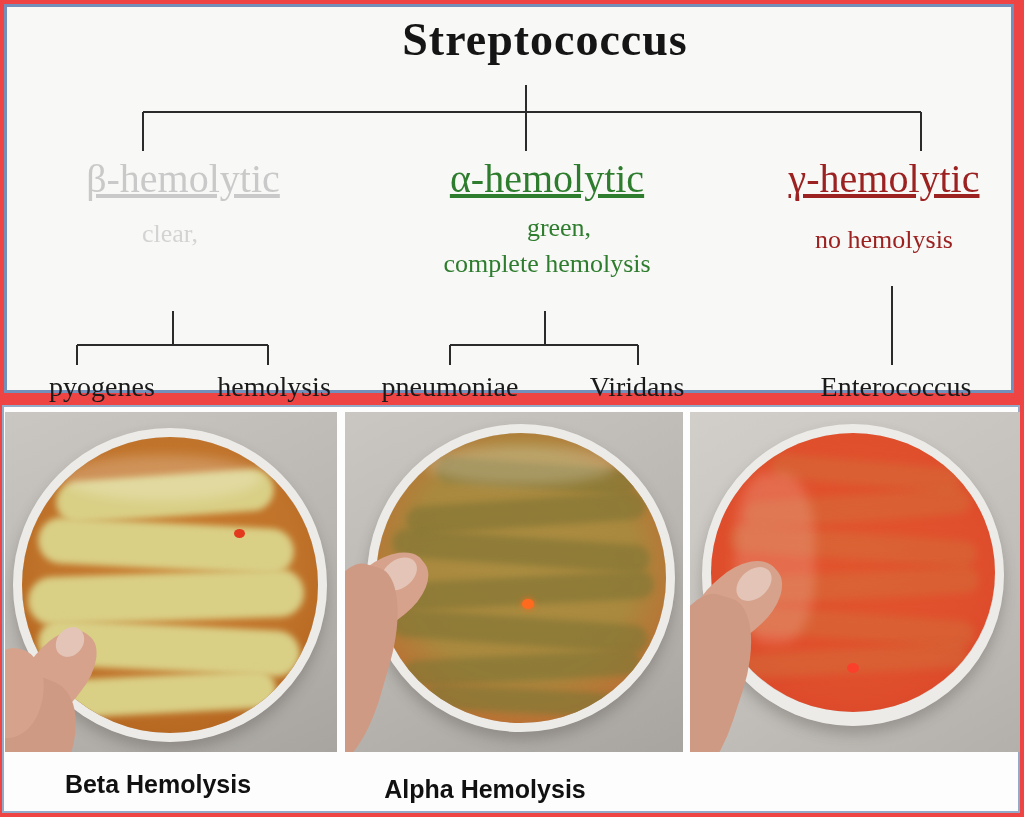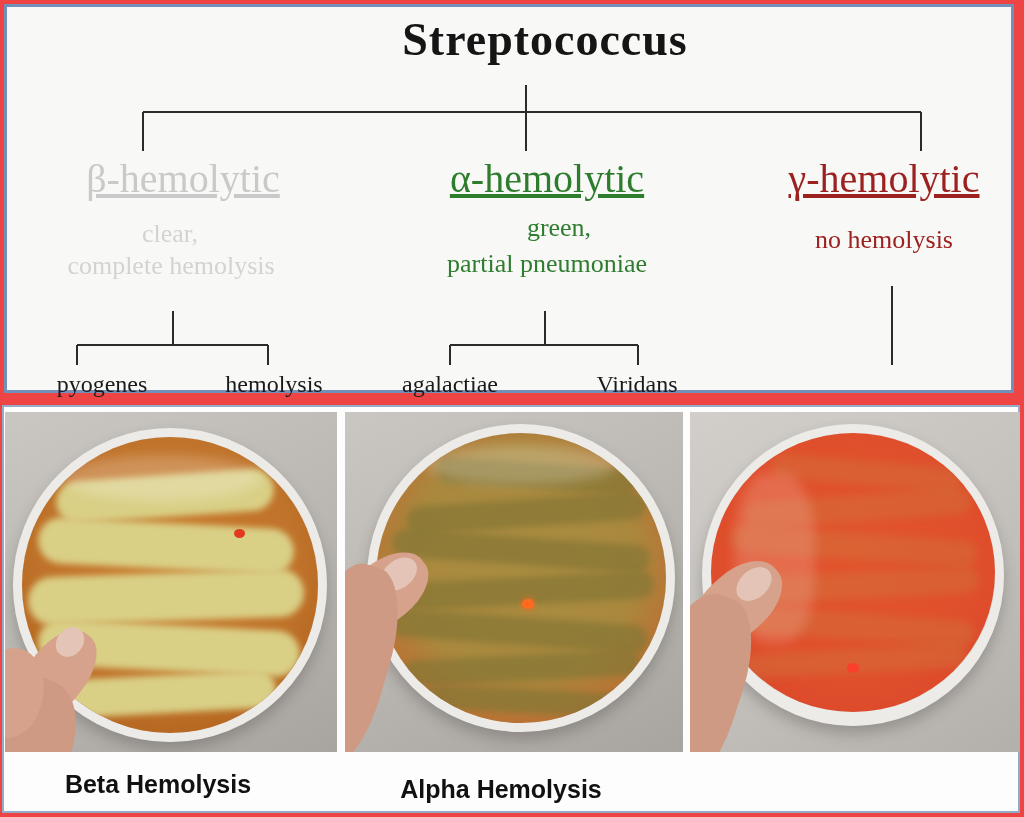--- a/index.html
+++ b/index.html
@@ -11,21 +11,21 @@
              border:3px solid #7390ba;background:#f8f8f6;box-sizing:border-box;}
   .tree-svg{position:absolute;left:0;top:0;}
   .t{position:absolute;transform:translateX(-50%);white-space:nowrap;text-align:center;}
   .title{font-size:46px;font-weight:600;color:#151515;letter-spacing:1px;}
   .hdr{font-size:40px;font-weight:500;text-decoration:underline;}
   .sub{font-size:26px;}
   .beta-c{color:#c9c9c9;}
   .beta-sub{color:#d3d3d3;}
   .alpha-c{color:#2e7d2e;}
   .gamma-c{color:#9c2121;}
-  .species{font-size:24px;color:#1a1a1a;}
+  .species{font-size:28px;color:#1a1a1a;}
 
   
   .panel-bottom{position:absolute;left:2px;top:405px;width:1018px;height:408px;
                 border:2px solid #93abc9;background:#fdfdfd;box-sizing:border-box;}
   .photo{position:absolute;overflow:hidden;background:linear-gradient(155deg,#cac7c2 0%,#b9b6b1 55%,#aka8a3 100%);}
   .photo{background:linear-gradient(155deg,#cac7c2 0%,#b9b6b1 55%,#a8a5a0 100%);}
   .caption{position:absolute;transform:translateX(-50%);font-family:"Liberation Sans",sans-serif;
            font-weight:bold;font-size:25px;color:#111;white-space:nowrap;}
 
   .dish{position:absolute;border-radius:50%;box-sizing:border-box;
@@ -60,33 +60,33 @@
       <path d="M523 82 V148 M140 109 H918 M140 109 V148 M918 109 V148
                M170 308 V342 M74 342 H265 M74 342 V362 M265 342 V362
                M542 308 V342 M447 342 H635 M447 342 V362 M635 342 V362
                M889 283 V362" stroke="#2b2b2b" stroke-width="2" fill="none"></path>
     </svg>
 
     <span class="t title" style="left:538px;top:6px">Streptococcus</span>
 
     <span class="t hdr beta-c" style="left:176px;top:148px">β-hemolytic</span>
     <span class="t sub beta-sub" style="left:163px;top:212px">clear,</span>
-    <span class="t sub beta-sub" style="left:164px;top:244px">complete hemolysis</span>
 
     <span class="t hdr alpha-c" style="left:540px;top:148px">α-hemolytic</span>
     <span class="t sub alpha-c" style="left:552px;top:206px">green,</span>
-    <span class="t sub alpha-c" style="left:540px;top:242px">partial pneumoniae</span>
+    <span class="t sub alpha-c" style="left:540px;top:242px">complete hemolysis</span>
 
     <span class="t sub gamma-c" style="left:877px;top:218px">no hemolysis</span>
     <span class="t hdr gamma-c" style="left:877px;top:148px">γ-hemolytic</span>
 
     <span class="t species" style="left:95px;top:364px">pyogenes</span>
     <span class="t species" style="left:267px;top:364px">hemolysis</span>
-    <span class="t species" style="left:443px;top:364px">agalactiae</span>
+    <span class="t species" style="left:443px;top:364px">pneumoniae</span>
     <span class="t species" style="left:630px;top:364px">Viridans</span>
+    <span class="t species" style="left:889px;top:364px">Enterococcus</span>
   </div>
 
   <div class="panel-bottom"></div>
 
   <div class="photo" style="left:5px;top:412px;width:332px;height:340px">
     <div class="dish" style="left:8px;top:16px;width:314px;height:314px">
       <div class="agar agar-beta">
         <div class="streak" style="left:34px;top:38px;width:218px;height:42px;transform:rotate(-4deg)"></div>
         <div class="streak" style="left:16px;top:86px;width:256px;height:46px;transform:rotate(3deg)"></div>
         <div class="streak" style="left:6px;top:136px;width:276px;height:48px;transform:rotate(-2deg)"></div>
@@ -118,21 +118,21 @@
         <div class="sheen" style="left:50px;top:12px;width:190px;height:40px"></div>
         <div class="dot" style="left:146px;top:166px;width:12px;height:10px;background:#ff6a1f;box-shadow:0 0 6px #ff6a1f"></div>
       </div>
     </div>
     <div>
       <div class="skin" style="left:8px;top:130px;width:60px;height:102px;border-radius:46%;transform:rotate(52deg)"></div>
       <div class="nail" style="left:40px;top:142px;width:28px;height:40px;transform:rotate(52deg)"></div>
       <div class="skin skin2" style="left:-44px;top:150px;width:86px;height:210px;border-radius:42%;transform:rotate(16deg)"></div>
     </div>
   </div>
-  <span class="caption" style="left:501px;top:775px">Alpha Hemolysis</span>
+  <span class="caption" style="left:485px;top:775px">Alpha Hemolysis</span>
 
   <div class="photo" style="left:690px;top:412px;width:330px;height:340px;background:linear-gradient(150deg,#d2cfca 0%,#c2bfba 60%,#b3b0ab 100%)">
     <div class="dish" style="left:12px;top:12px;width:302px;height:302px;border-bottom-width:14px">
       <div class="agar agar-gamma">
         <div class="streak" style="left:60px;top:28px;width:190px;height:24px;transform:rotate(5deg)"></div>
         <div class="streak" style="left:34px;top:62px;width:226px;height:26px;transform:rotate(-4deg)"></div>
         <div class="streak" style="left:18px;top:100px;width:248px;height:26px;transform:rotate(4deg)"></div>
         <div class="streak" style="left:12px;top:140px;width:256px;height:26px;transform:rotate(-3deg)"></div>
         <div class="streak" style="left:16px;top:180px;width:248px;height:26px;transform:rotate(4deg)"></div>
         <div class="streak" style="left:30px;top:216px;width:226px;height:24px;transform:rotate(-3deg)"></div>

